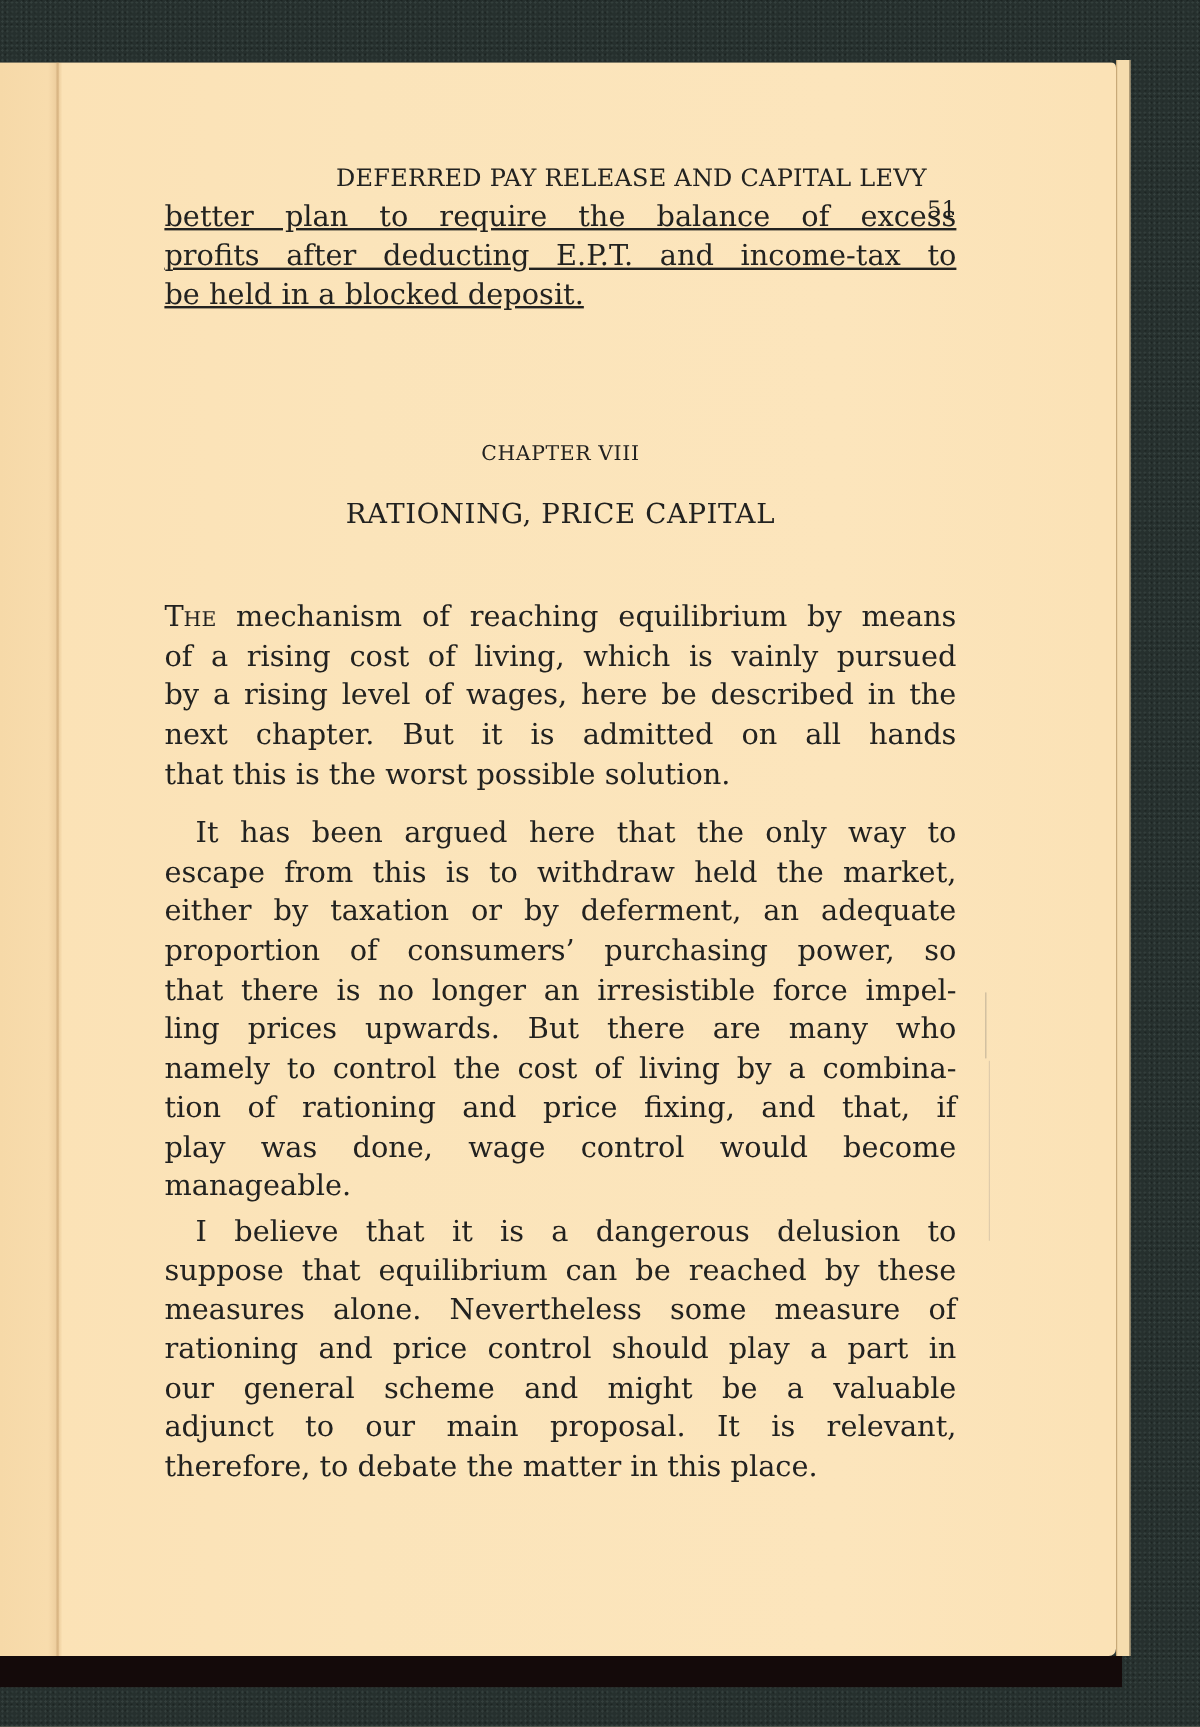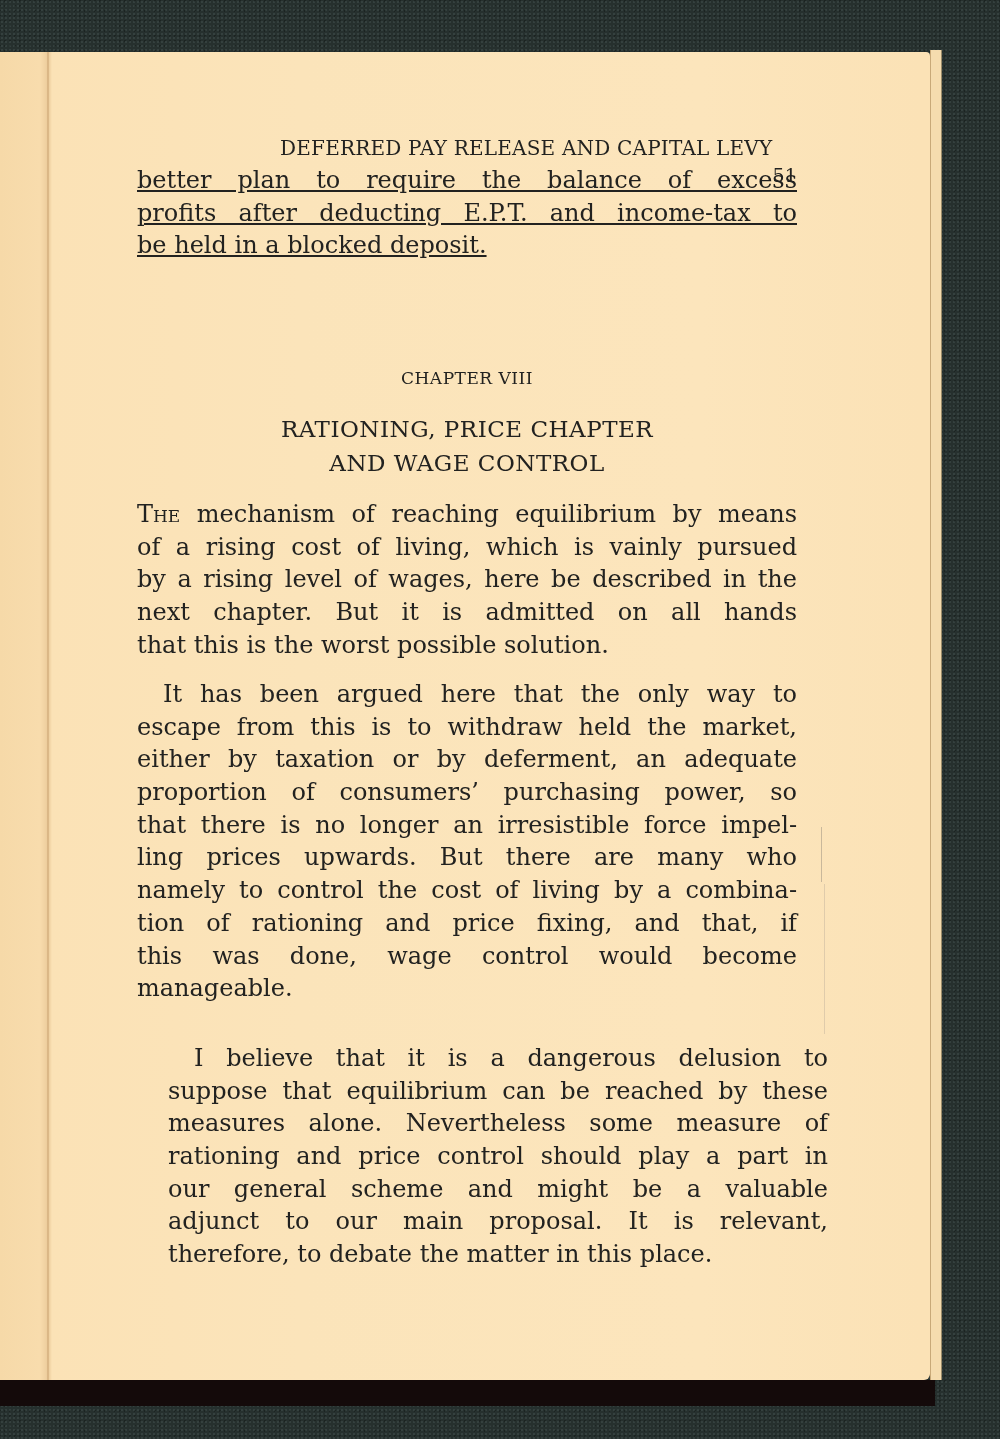--- a/index.html
+++ b/index.html
@@ -145,46 +145,45 @@
 
     <div class="para-block" style="top:112px;text-decoration:underline;">
       <span class="line">better plan to require the balance of excess</span>
       <span class="line">profits after deducting E.P.T. and income-tax to</span>
       <span class="line last">be held in a blocked deposit.</span>
     </div>
 
     <div class="chapter-label">CHAPTER VIII</div>
 
     <div class="chapter-title">
-      <div>RATIONING, PRICE CHAPTER</div>
-      <div>AND WAGE CONTROL</div>
+      <div>RATIONING, PRICE CAPITAL</div>
     </div>
 
     <div class="para-block" style="top:446px;">
       <span class="line"><span class="smallcaps">The</span><span> mechanism of reaching equilibrium by means</span></span>
       <span class="line">of a rising cost of living, which is vainly pursued</span>
       <span class="line">by a rising level of wages, here be described in the</span>
       <span class="line">next chapter. But it is admitted on all hands</span>
       <span class="line last">that this is the worst possible solution.</span>
     </div>
 
     <div class="para-block" style="top:626px;">
       <span class="line indent">It has been argued here that the only way to</span>
       <span class="line">escape from this is to withdraw held the market,</span>
       <span class="line">either by taxation or by deferment, an adequate</span>
       <span class="line">proportion of consumers’ purchasing power, so</span>
       <span class="line">that there is no longer an irresistible force impel-</span>
       <span class="line">ling prices upwards. But there are many who</span>
       <span class="line">namely to control the cost of living by a combina-</span>
       <span class="line">tion of rationing and price fixing, and that, if</span>
-      <span class="line">this was done, wage control would become</span>
+      <span class="line">play was done, wage control would become</span>
       <span class="line last">manageable.</span>
     </div>
 
-    <div class="para-block" style="top:990px;margin-left:31px;">
+    <div class="para-block" style="top:958px;">
       <span class="line indent">I believe that it is a dangerous delusion to</span>
       <span class="line">suppose that equilibrium can be reached by these</span>
       <span class="line">measures alone. Nevertheless some measure of</span>
       <span class="line">rationing and price control should play a part in</span>
       <span class="line">our general scheme and might be a valuable</span>
       <span class="line">adjunct to our main proposal. It is relevant,</span>
       <span class="line last">therefore, to debate the matter in this place.</span>
     </div>
 
   </div>

